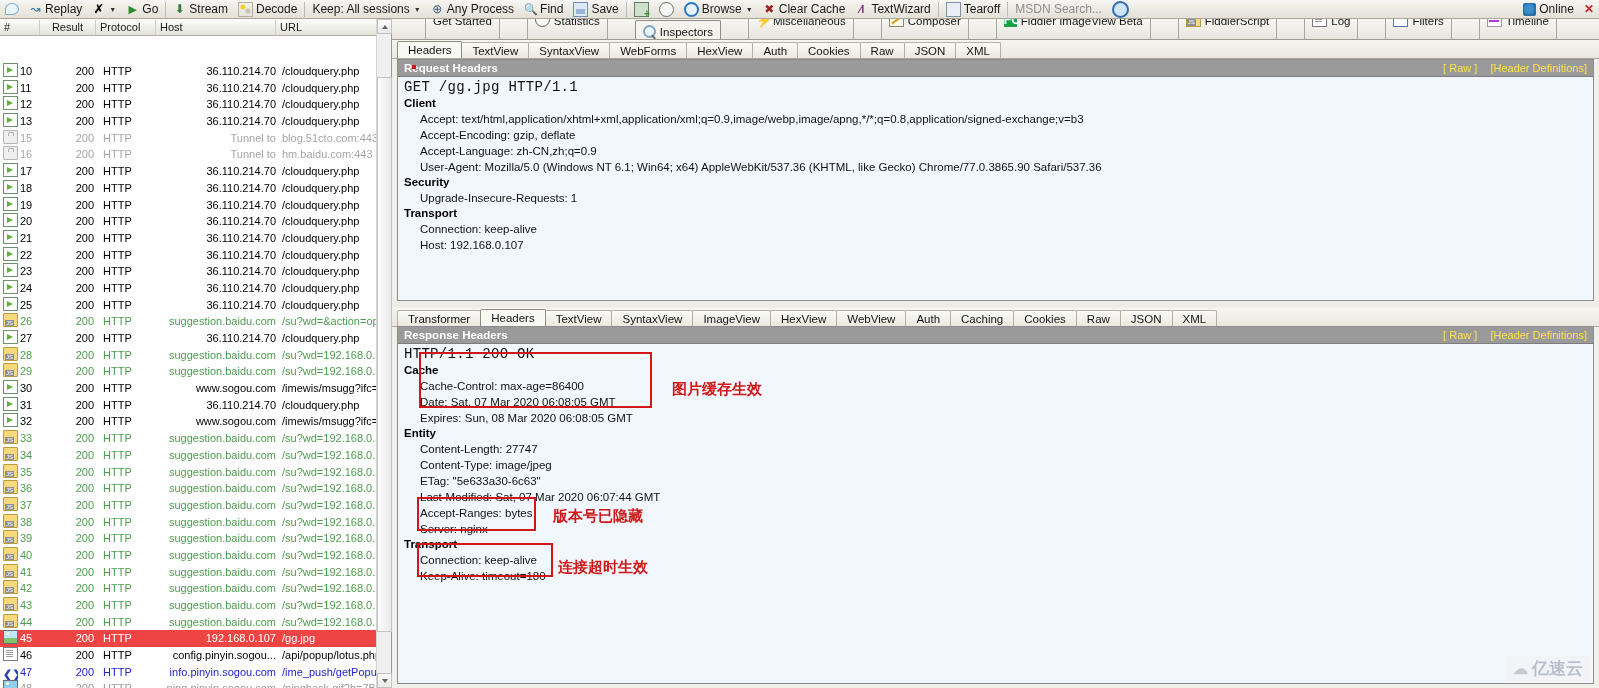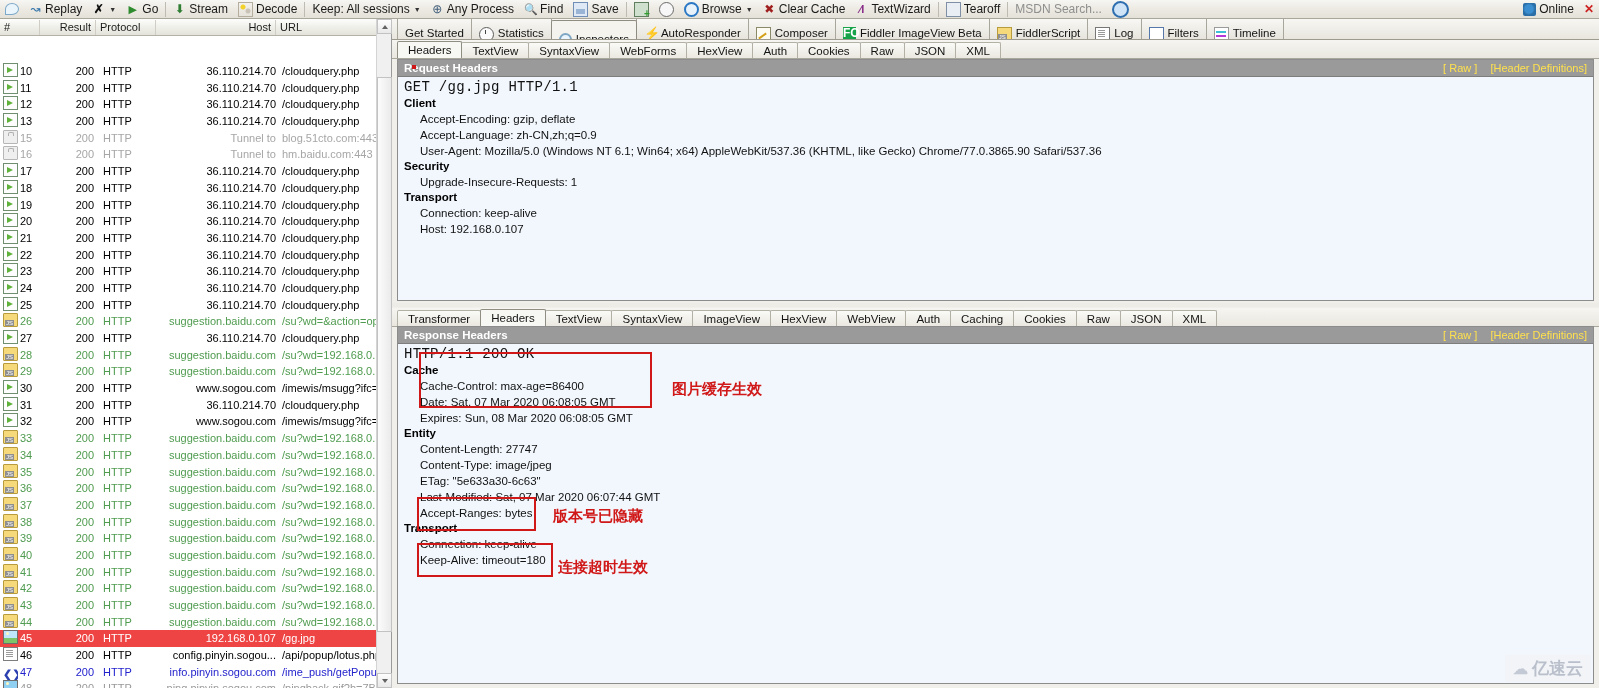--- a/index.html
+++ b/index.html
@@ -59,23 +59,23 @@
     background:#fff;border-right:1px solid #9a9a9a;overflow:hidden;
   }
   .grid-head{
     position:relative;height:16px;
     background:linear-gradient(to bottom,#fdfdfc 0%,#eeeee8 55%,#e4e3db 100%);
     border-bottom:1px solid #b4b2a8;
     font-size:11px;color:#1b1b1b;
   }
   .gh{position:absolute;top:1px;height:15px;line-height:15px;border-right:1px solid #cfcdc4;padding:0 4px;box-sizing:border-box;}
   .gh-num{left:0;width:40px;}
-  .gh-res{left:40px;width:56px;text-align:right;}
+  .gh-res{left:40px;width:56px;text-align:center;}
   .gh-pro{left:96px;width:60px;}
-  .gh-host{left:156px;width:120px;text-align:right;}
+  .gh-host{left:156px;width:120px;text-align:left;}
   .gh-url{left:276px;width:100px;border-right:none;}
 
   .rows{position:absolute;left:0;top:16px;width:376px;height:653px;overflow:hidden;margin-top:28px;}
   .row{position:relative;height:16.7px;line-height:16.7px;white-space:nowrap;font-size:11px;}
   .row .c{position:absolute;top:0;height:16.7px;overflow:hidden;text-overflow:clip;}
   .c-ico{left:3px;width:15px;}
   .c-num{left:20px;width:22px;text-align:left;}
   .c-res{left:42px;width:52px;text-align:right;}
   .c-pro{left:103px;width:50px;text-align:left;}
   .c-host{left:148px;width:128px;text-align:right;}
@@ -123,24 +123,24 @@
   .right{position:absolute;left:392px;top:19px;width:1207px;height:669px;background:#f0efe9;}
 
   .tabbar{
     position:relative;height:20px;
     background:linear-gradient(to bottom,#f7f6f2,#e8e6de);
     border-bottom:1px solid #9d9a90;
     display:flex;align-items:flex-end;padding-left:5px;gap:0px;
     font-size:11.5px;white-space:nowrap;overflow:hidden;
   }
   .tab{
-    display:flex;align-items:flex-start;gap:4px;height:18px;padding:12px 7px;
+    display:flex;align-items:flex-end;gap:4px;height:18px;padding:12px 7px;
     border:1px solid #a9a69c;border-bottom:none;border-radius:2px 2px 0 0;
     background:linear-gradient(to bottom,#fbfbf9,#e6e4dc);
-    margin-right:-1px;box-sizing:border-box;color:#141414;
+    margin-right:-1px;box-sizing:border-box;color:#141414;margin-left:28px;
   }
   .tab.active{background:#f4f3ee;border-color:#8f8c82;position:relative;z-index:2;padding-bottom:1px;height:19px;}
   .tabicon{width:13px;height:13px;display:inline-block;position:relative;flex:0 0 auto;}
   .ti-clock{border:1.5px solid #5d5d5d;border-radius:50%;background:#fbfbfb;}
   .ti-clock:after{content:"";position:absolute;left:5px;top:2px;width:1px;height:4px;background:#444;}
   .ti-mag{border:2px solid #7fa7c4;border-radius:50%;width:9px;height:9px;background:#eaf5fd;}
   .ti-mag:after{content:"";position:absolute;right:-2px;bottom:-2px;width:5px;height:2px;background:#6d6d6d;transform:rotate(45deg);}
   .ti-bolt{color:#e6a800;font-size:13px;line-height:13px;text-align:center;}
   .ti-compose{background:#fdfcf3;border:1px solid #8a8a6a;}
   .ti-compose:after{content:"";position:absolute;left:1px;top:7px;width:9px;height:2px;background:#d4a017;transform:rotate(-35deg);}
@@ -620,21 +620,21 @@
         <div class="tab">
           <span class="tabicon ti-clock"></span>
           <span>Statistics</span>
         </div>
         <div class="tab active">
           <span class="tabicon ti-mag"></span>
           <span>Inspectors</span>
         </div>
         <div class="tab">
           <span class="tabicon ti-bolt">⚡</span>
-          <span>AutoResponder</span>
+          <span>Miscellaneous</span>
         </div>
         <div class="tab">
           <span class="tabicon ti-compose"></span>
           <span>Composer</span>
         </div>
         <div class="tab">
           <span class="tabicon ti-fo">FO</span>
           <span>Fiddler ImageView Beta</span>
         </div>
         <div class="tab">
@@ -672,20 +672,21 @@
       <div class="hdrbar">
         <span>Request Headers</span>
         <span class="links">
           <span>[ Raw ]</span>
           <span>[Header Definitions]</span>
         </span>
       </div>
       <div class="reqline">GET /gg.jpg HTTP/1.1</div>
       <div id="request-groups">
           <div class="grp">Client</div>
+          <div class="kv">Accept: text/html,application/xhtml+xml,application/xml;q=0.9,image/webp,image/apng,*/*;q=0.8,application/signed-exchange;v=b3</div>
           <div class="kv">Accept-Encoding: gzip, deflate</div>
           <div class="kv">Accept-Language: zh-CN,zh;q=0.9</div>
           <div class="kv">User-Agent: Mozilla/5.0 (Windows NT 6.1; Win64; x64) AppleWebKit/537.36 (KHTML, like Gecko) Chrome/77.0.3865.90 Safari/537.36</div>
           <div class="grp">Security</div>
           <div class="kv">Upgrade-Insecure-Requests: 1</div>
           <div class="grp">Transport</div>
           <div class="kv">Connection: keep-alive</div>
           <div class="kv">Host: 192.168.0.107</div>
         </div>
     </div>
@@ -721,20 +722,21 @@
           <div class="grp">Cache</div>
           <div class="kv">Cache-Control: max-age=86400</div>
           <div class="kv">Date: Sat, 07 Mar 2020 06:08:05 GMT</div>
           <div class="kv">Expires: Sun, 08 Mar 2020 06:08:05 GMT</div>
           <div class="grp">Entity</div>
           <div class="kv">Content-Length: 27747</div>
           <div class="kv">Content-Type: image/jpeg</div>
           <div class="kv">ETag: "5e633a30-6c63"</div>
           <div class="kv">Last-Modified: Sat, 07 Mar 2020 06:07:44 GMT</div>
           <div class="kv">Accept-Ranges: bytes</div>
+          <div class="kv">Server: nginx</div>
           <div class="grp">Transport</div>
           <div class="kv">Connection: keep-alive</div>
           <div class="kv">Keep-Alive: timeout=180</div>
         </div>
     </div>
 
     <div class="anno-box" style="left:20px;top:46px;width:0;height:0;"></div>
 
   </div>
 

